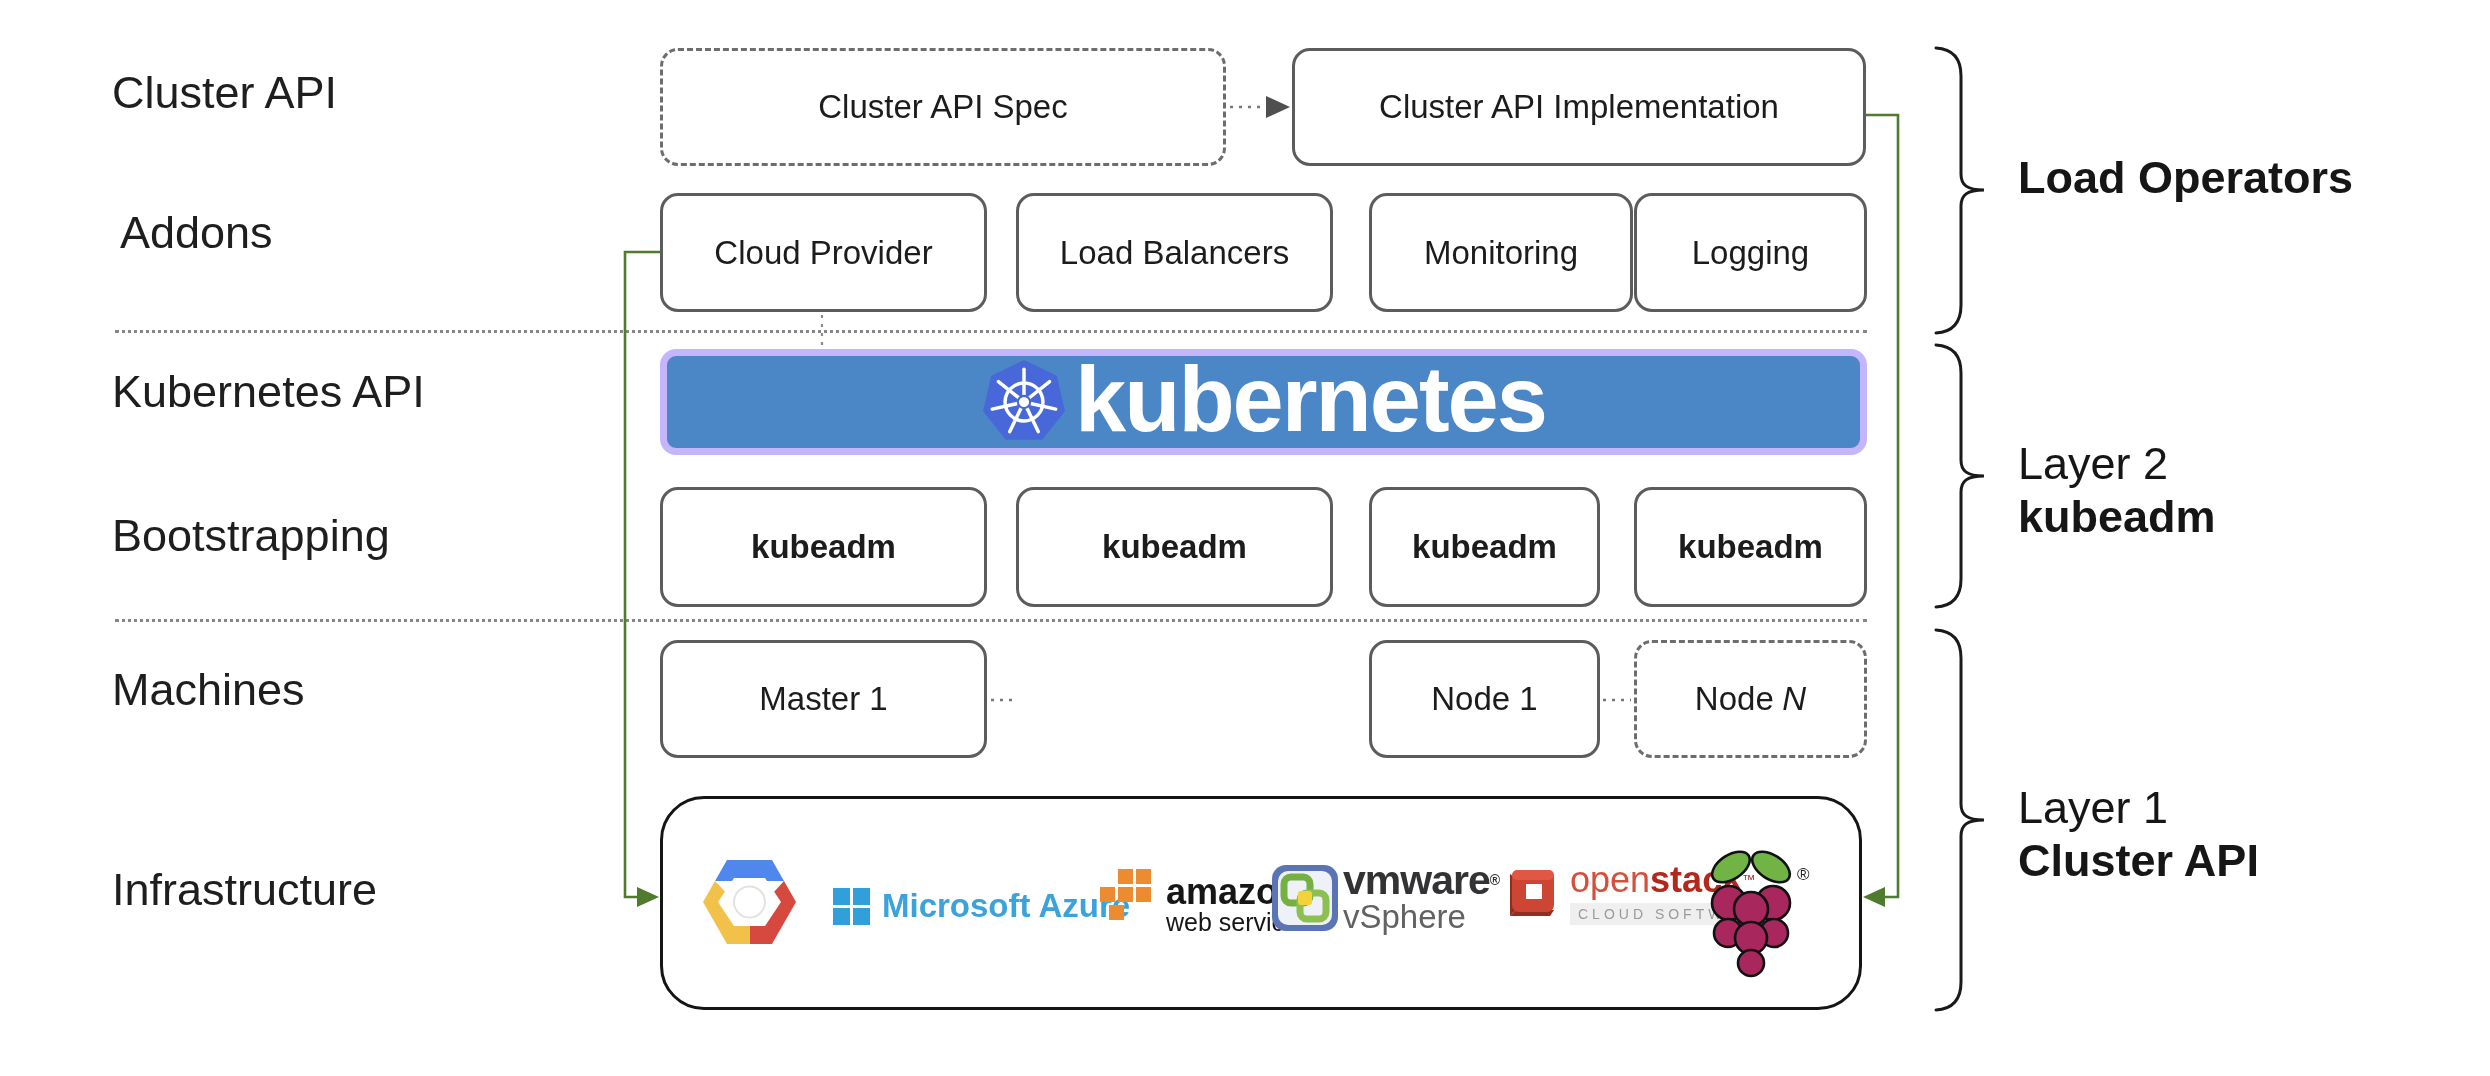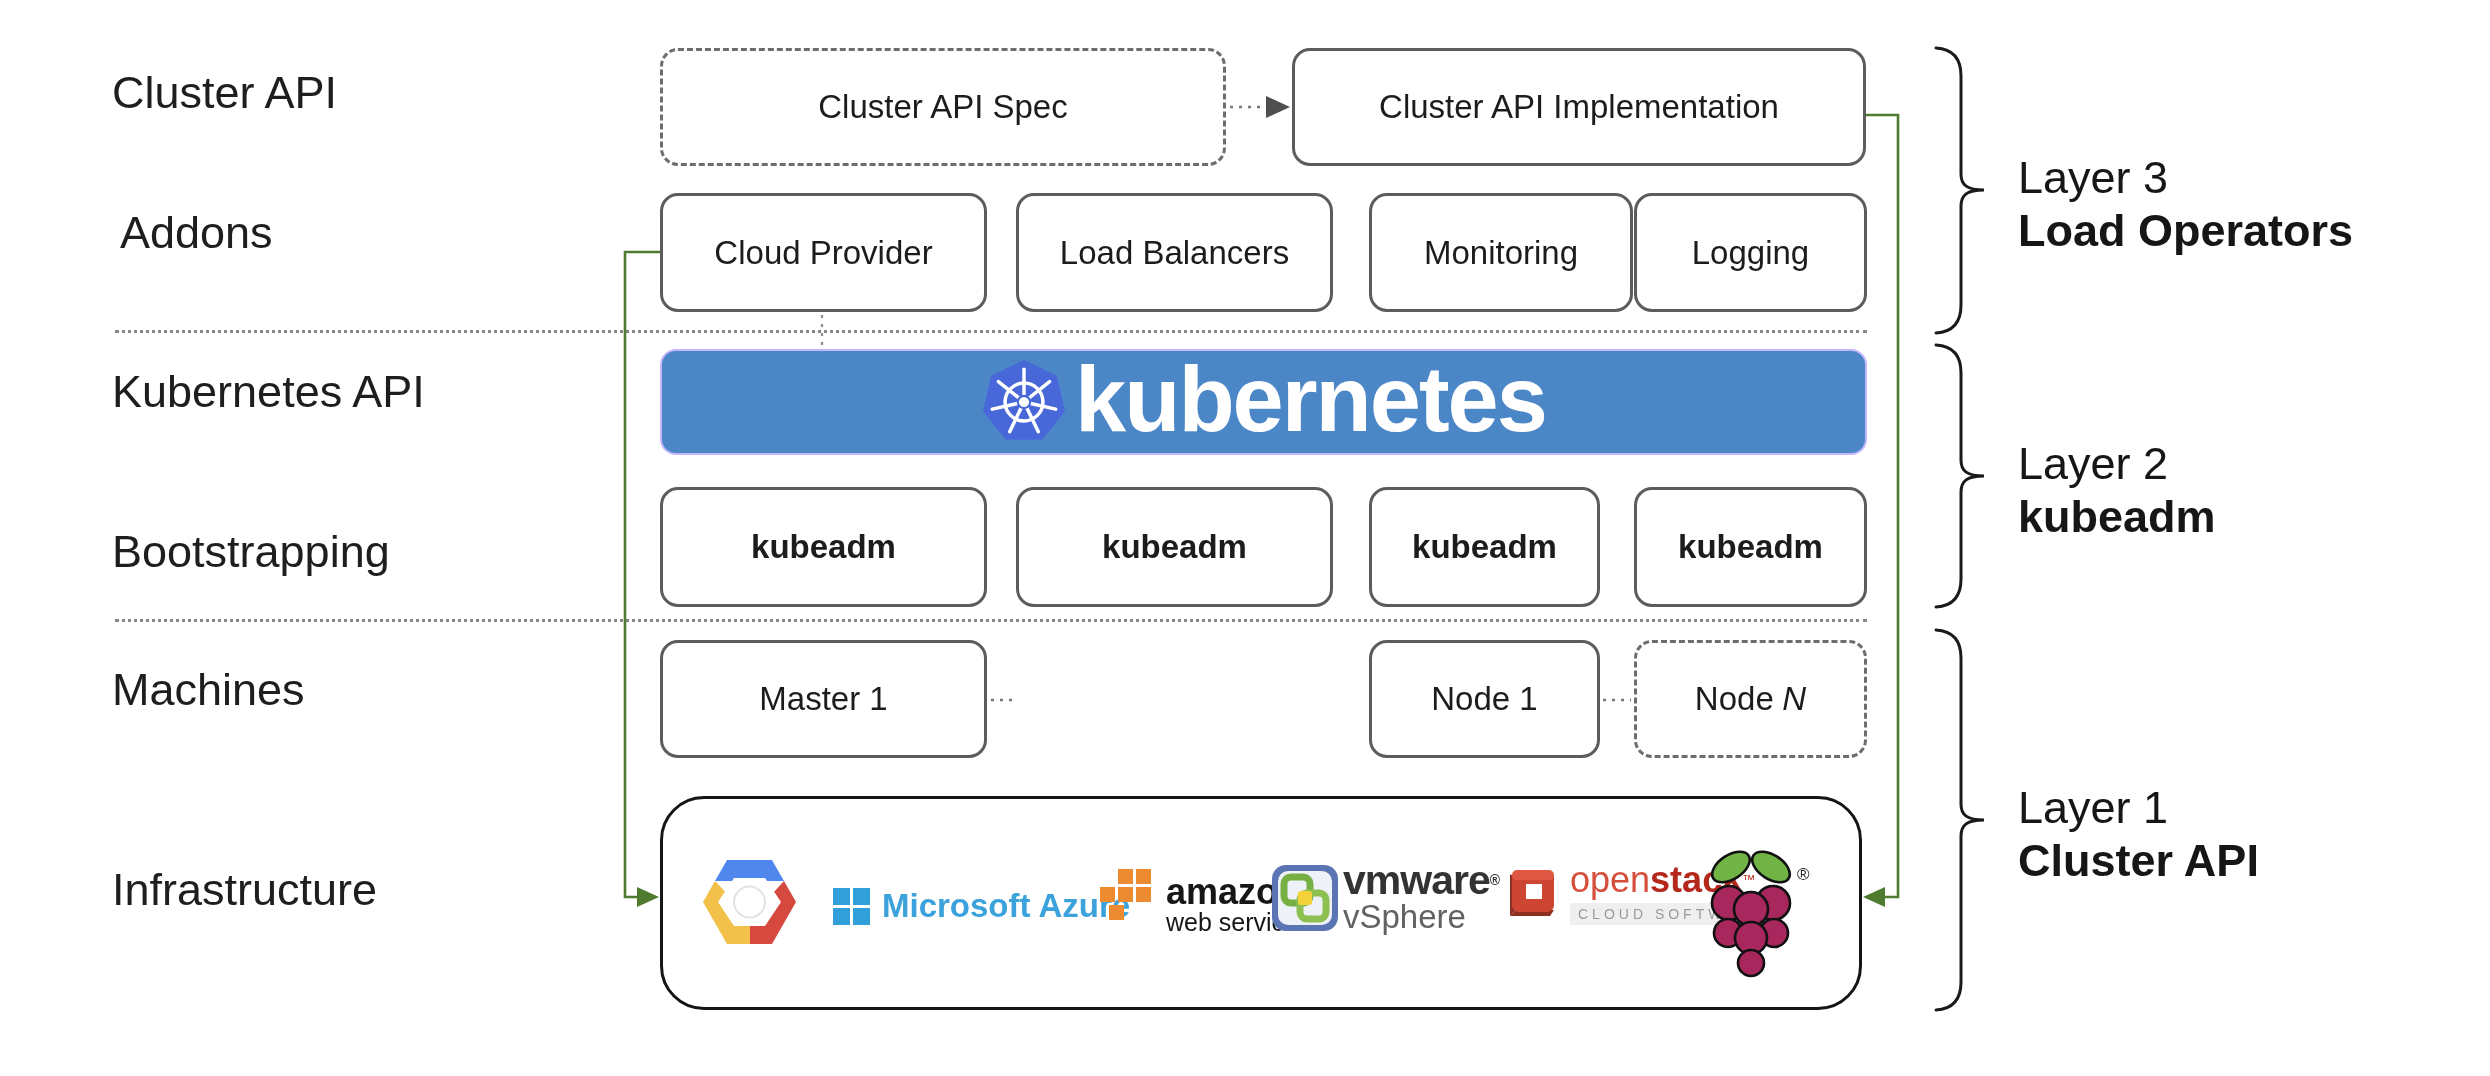--- a/index.html
+++ b/index.html
@@ -19,21 +19,21 @@
     position:absolute;box-sizing:border-box;background:#fff;
     border:3px solid #5c5c5c;border-radius:18px;
     display:flex;align-items:center;justify-content:center;
     font-size:33px;color:#1c1c1c;white-space:nowrap;
   }
   .box.dashed{border:3px dashed #6d6d6d;text-align:center;}
   .box.bold{font-weight:bold;}
   .suffix-italic{font-style:italic;margin-left:0.26em;}
   #banner{
     position:absolute;left:660px;top:349px;width:1207px;height:106px;
-    box-sizing:border-box;background:#4b86c7;border:2px solid #c4b5fd;border-radius:16px;
+    box-sizing:border-box;background:#4b86c7;border:7px solid #c4b5fd;border-radius:16px;
     display:flex;align-items:center;justify-content:center;gap:8px;
   }
   #banner .wordmark{
     font-size:92px;font-weight:bold;color:#ffffff;letter-spacing:-2px;line-height:1;
     padding-bottom:6px;
   }
   #infra-box{
     position:absolute;left:660px;top:796px;width:1202px;height:214px;
     box-sizing:border-box;border:3.5px solid #151515;border-radius:44px;background:#fff;
   }
@@ -62,21 +62,21 @@
   #overlay{position:absolute;left:0;top:0;pointer-events:none;}
 </style>
 </head>
 <body>
 
 <div id="canvas">
 
   <div class="row-label" style="top:93px">Cluster API</div>
   <div class="row-label" style="top:233px;left:120px">Addons</div>
   <div class="row-label" style="top:392px">Kubernetes API</div>
-  <div class="row-label" style="top:552px">Bootstrapping</div>
+  <div class="row-label" style="top:536px">Bootstrapping</div>
   <div class="row-label" style="top:690px">Machines</div>
   <div class="row-label" style="top:890px">Infrastructure</div>
 
   <div class="sep" style="top:330px"></div>
   <div class="sep" style="top:619px"></div>
 
   <div class="box dashed" style="left:660px;top:48px;width:566px;height:118px">
     <span>Cluster API Spec</span>
   </div>
   <div class="box" style="left:1292px;top:48px;width:574px;height:118px">
@@ -218,21 +218,20 @@
           <circle cx="79" cy="92" r="14" fill="#a8285e"></circle>
           <circle cx="56" cy="97" r="16" fill="#a8285e"></circle>
           <circle cx="56" cy="122" r="13" fill="#a8285e"></circle>
         </g>
       </svg>
       <span class="rpi-reg" style="position:absolute;left:102px;top:24px">®</span>
     </div>
   </div>
 
   <div class="layer-label" style="top:151px">
-    <div class="l1">Layer 3</div>
     <div class="l2">Load Operators</div>
   </div>
   <div class="layer-label" style="top:437px">
     <div class="l1">Layer 2</div>
     <div class="l2">kubeadm</div>
   </div>
   <div class="layer-label" style="top:781px">
     <div class="l1">Layer 1</div>
     <div class="l2">Cluster API</div>
   </div>

